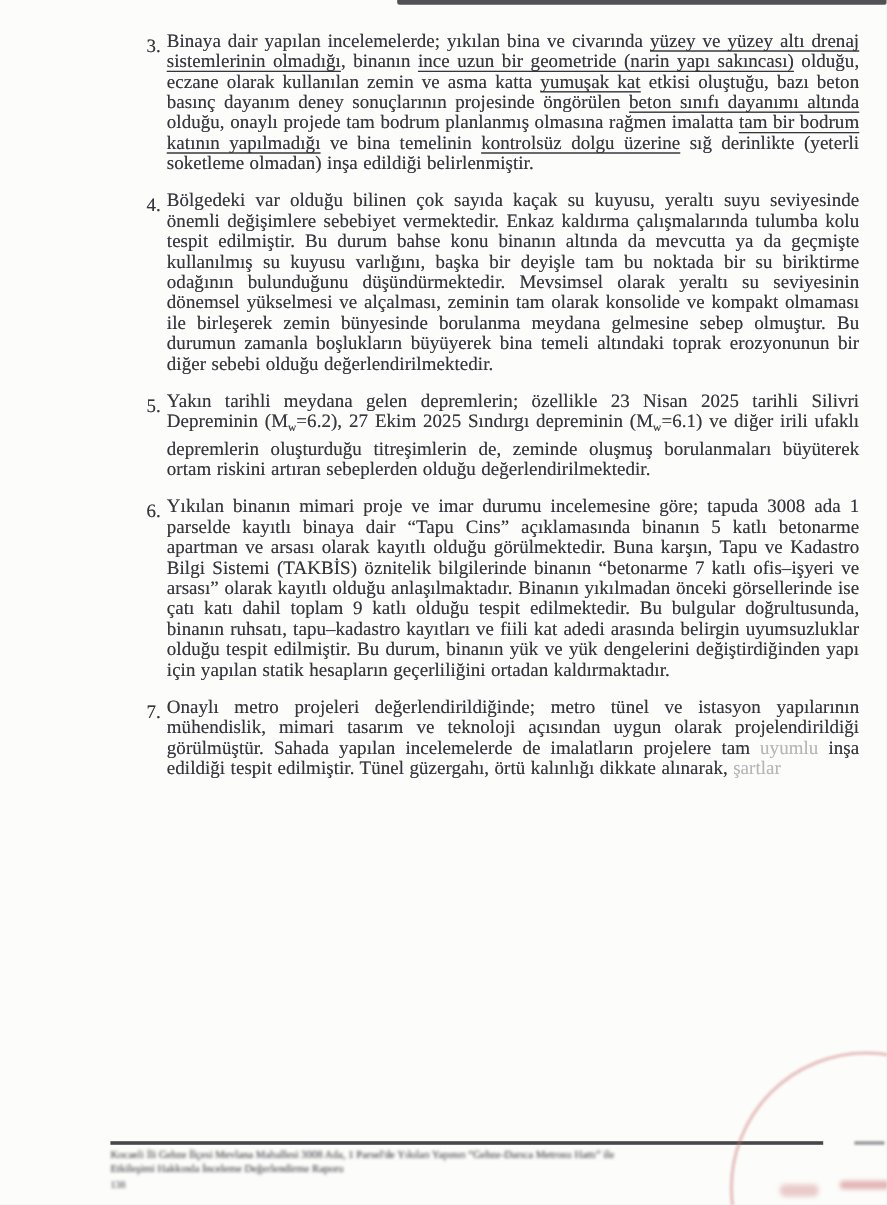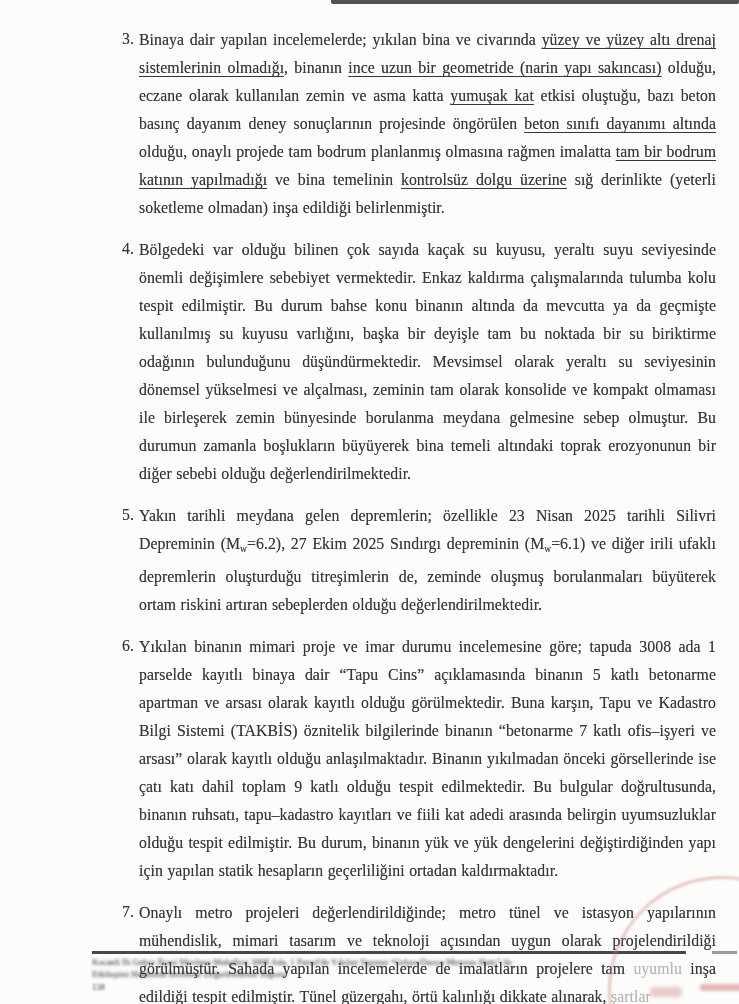--- a/index.html
+++ b/index.html
@@ -36,21 +36,21 @@
     flex: none;
     width: 17px;
     font-size: 15.8px;
     line-height: 26.2px;
   }
   .ptext {
     flex: 1;
     margin: 0;
     text-align: justify;
     font-size: 15.8px;
-    line-height: 28px;
+    line-height: 17px;
     letter-spacing: 0.05px;
     word-spacing: 0.5px;
   }
   .u { text-decoration: underline; text-underline-offset: 2.5px; text-decoration-thickness: 1px; }
   .sub { font-size: 9.5px; vertical-align: -3px; }
   .fade { opacity: 0.35; filter: blur(0.4px); }
 
   
   .footer { position: absolute; left: 92px; top: 951px; width: 647px; }
   .rule {

